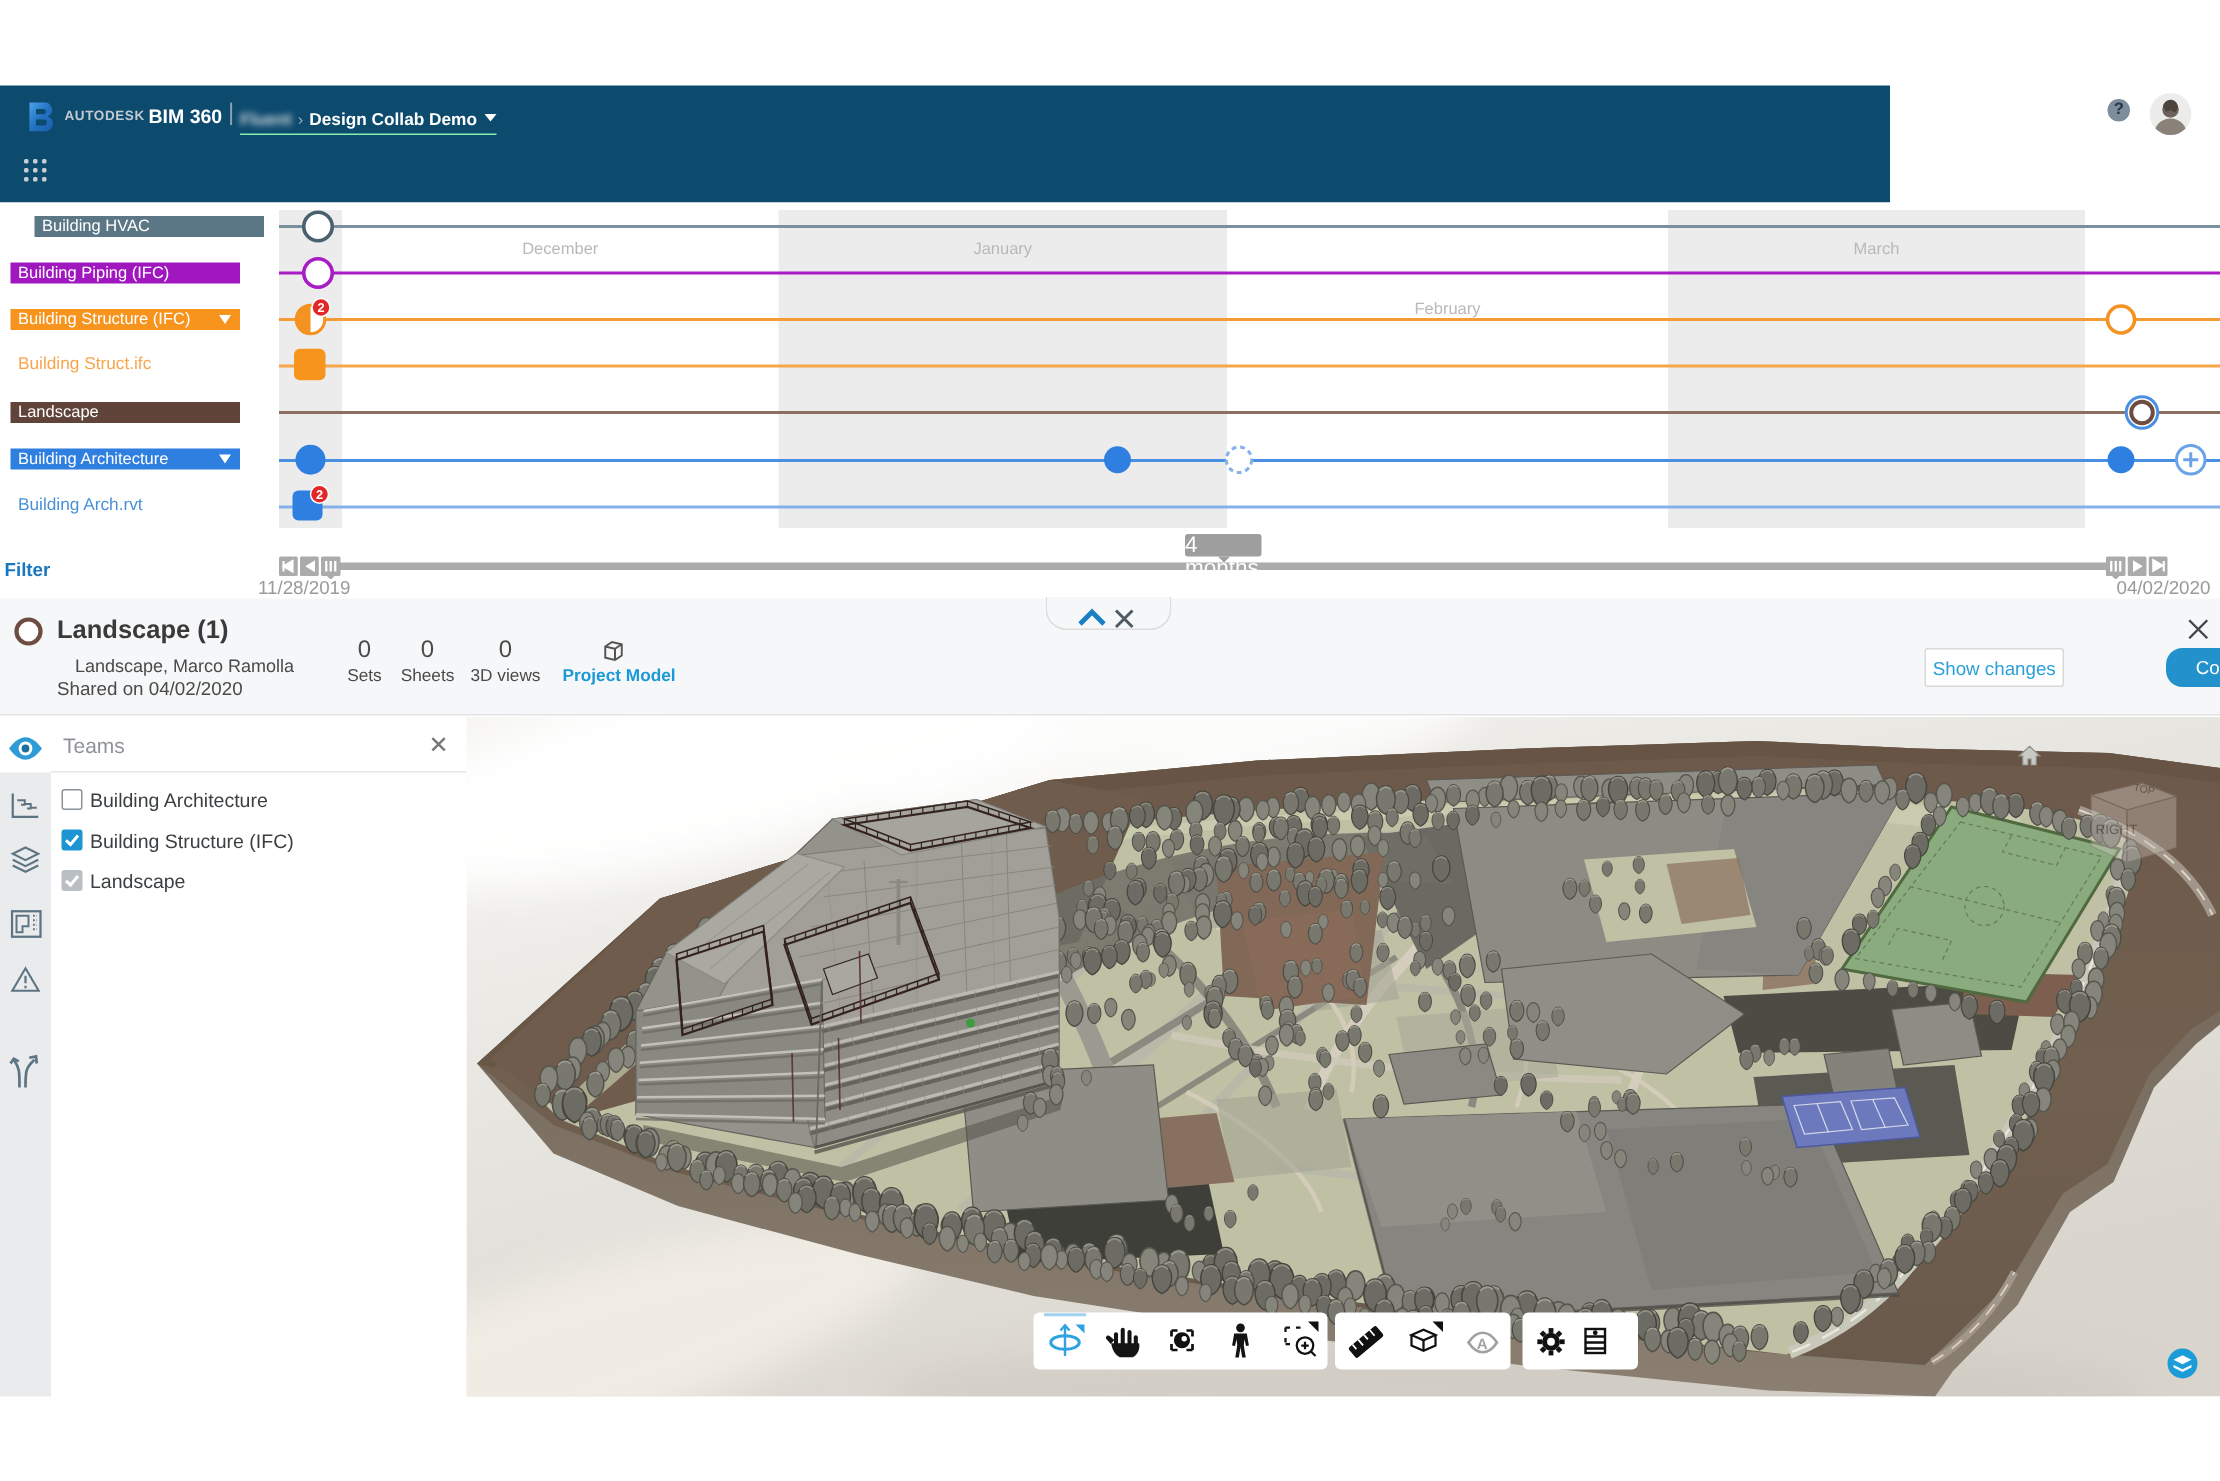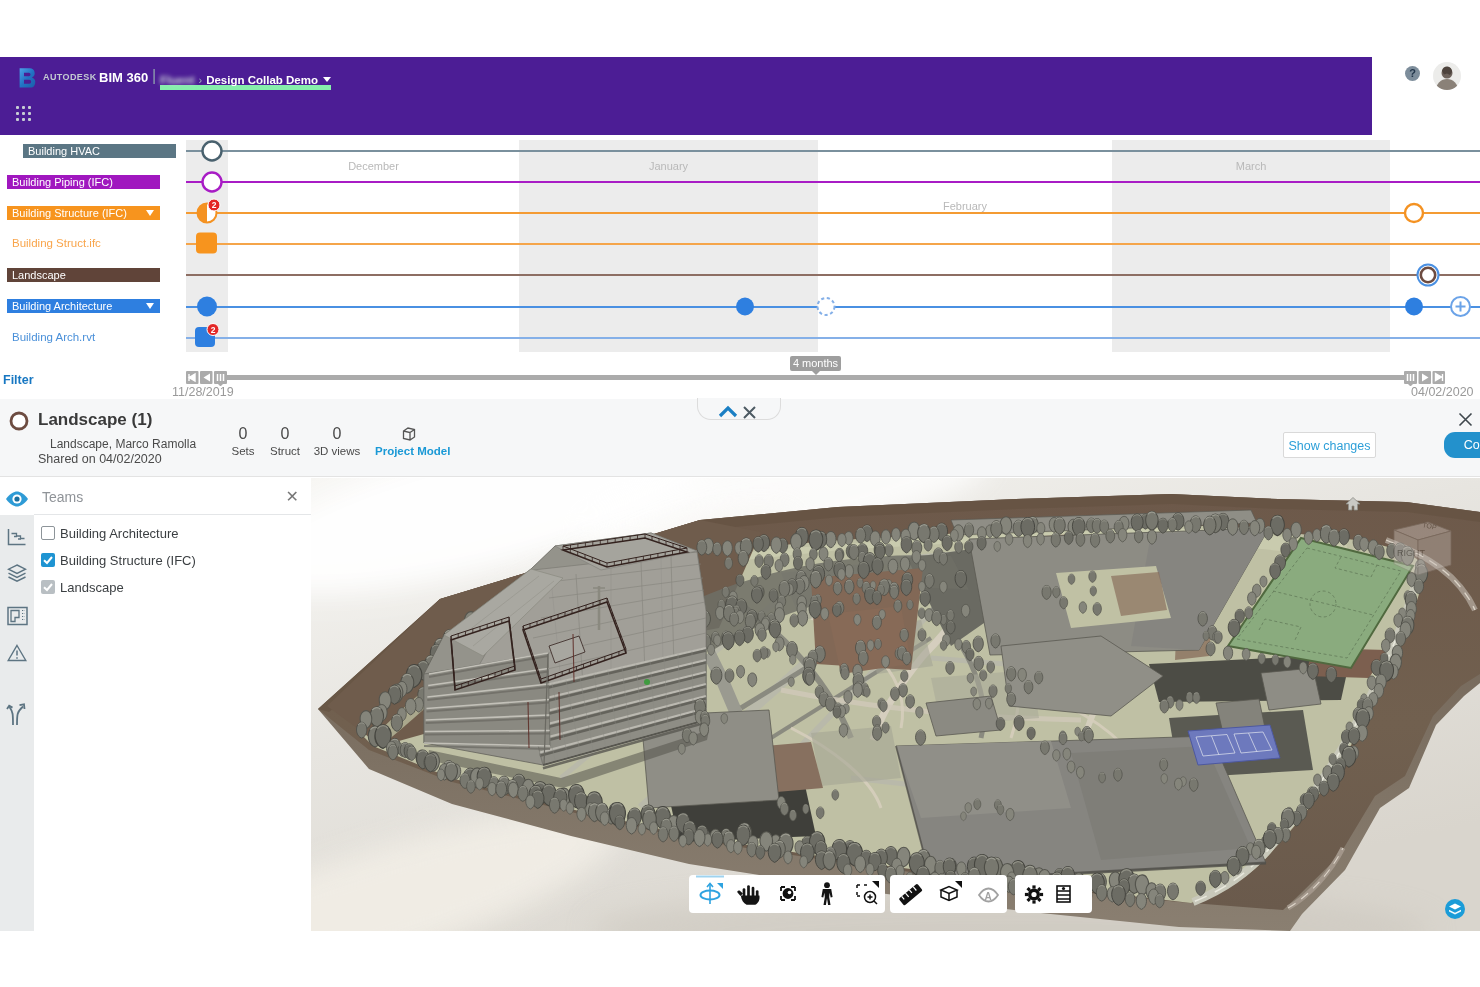--- a/index.html
+++ b/index.html
@@ -1,47 +1,47 @@
 <!DOCTYPE html>
 <html><head>
 <meta charset="utf-8">
 <style>
 * { margin:0; padding:0; box-sizing:border-box; }
 html,body { width:1480px; height:987px; background:#fff; font-family:"Liberation Sans", sans-serif; overflow:hidden; }
 #page { position:relative; width:1480px; height:987px; background:#fff; }
 .abs { position:absolute; }
 
 
-#hdr { position:absolute; left:0; top:57px; width:1372px; height:78px; background:#4c1d95; }
+#hdr { position:absolute; left:0; top:57px; width:1260px; height:78px; background:#0c4a6e; }
 #logo { position:absolute; left:17px; top:10px; width:21px; height:21px; }
 .hdr-autodesk { position:absolute; left:43px; top:15px; font-size:9px; letter-spacing:0.4px; color:#c3cad1; font-weight:700; }
 .hdr-bim { position:absolute; left:99px; top:13px; font-size:13px; color:#fff; font-weight:700; }
 .hdr-sep { position:absolute; left:152px; top:10px; font-size:16px; color:#8fa0ae; font-weight:300; }
-.crumb { position:absolute; left:160px; top:13px; height:20px; border-bottom:5px solid #86efac; padding-bottom:3px; }
+.crumb { position:absolute; left:160px; top:13px; height:20px; border-bottom:1px solid #86efac; padding-bottom:3px; }
 .crumb-fluent { color:#cfd6db; font-weight:700; font-size:11.5px; filter:blur(2.2px); }
 .crumb-gt { color:#9fb0bc; font-size:11px; padding:0 4px; }
 .crumb-demo { color:#fff; font-weight:700; font-size:11.5px; }
 .crumb-caret { display:inline-block; width:0; height:0; border-left:4px solid transparent; border-right:4px solid transparent; border-top:5px solid #fff; margin-left:5px; vertical-align:middle; }
 #help { position:absolute; left:1405px; top:9px; width:15px; height:15px; border-radius:50%; background:#7d8d9b; color:#22354a; font-size:11px; font-weight:700; text-align:center; line-height:15px; }
 #avatar { position:absolute; left:1433px; top:5px; width:28px; height:28px; border-radius:50%; background:#f2f2f2; overflow:hidden; }
 #grid9 { position:absolute; left:16px; top:49px; width:17px; height:17px; }
 #grid9 i { position:absolute; width:3.2px; height:3.2px; background:#c7ced4; border-radius:1px; }
 .hdr-title { position:absolute; left:40px; top:42px; font-size:25px; color:#f1f2f3; font-weight:400; letter-spacing:0.2px; }
 
 
 #tl { position:absolute; left:0; top:135px; width:1480px; height:264px; background:#fff; }
 .team-bar { position:absolute; left:7px; width:153px; height:14px; color:#fff; font-size:11px; line-height:14px; padding-left:5px; font-weight:400; }
 .team-sub { position:absolute; left:12px; width:150px; font-size:11.5px; }
 .tri-dn { position:absolute; right:6px; top:4px; width:0; height:0; border-left:4.5px solid transparent; border-right:4.5px solid transparent; border-top:6px solid #fff; }
 .band { position:absolute; top:5px; height:212px; background:#ececec; }
 .mon { position:absolute; top:25px; width:100%; text-align:center; font-size:11px; color:#b9b9b9; }
 .tline { position:absolute; left:186px; width:1294px; height:2px; }
 #scrubbar { position:absolute; left:226px; top:240px; width:1178px; height:5px; background:#ababab; }
 .date { position:absolute; top:250px; font-size:12.5px; color:#9a9a9a; }
-#badge4m { position:absolute; left:790px; top:221px; width:51px; height:15px; background:#9e9e9e; color:#fff; font-size:11px; text-align:center; line-height:15px; border-radius:2px; }
+#badge4m { position:absolute; left:790px; top:221px; width:51px; height:15px; background:#9e9e9e; color:#fff; font-size:15px; text-align:left; line-height:15px; border-radius:2px; }
 #badge4m:after { content:""; position:absolute; left:22px; top:15px; border-left:4px solid transparent; border-right:4px solid transparent; border-top:4px solid #9e9e9e; }
 
 
 #panel { position:absolute; left:0; top:399px; width:1480px; height:78px; background:#f6f7f8; border-bottom:1px solid #e3e3e3; }
 #notch { position:absolute; left:697px; top:-1px; width:84px; height:22px; background:#f6f7f8; border:1px solid #dcdcdc; border-top:none; border-radius:0 0 14px 14px; }
 .stat-num { position:absolute; top:26px; font-size:16px; color:#4a4a4a; text-align:center; width:40px; }
 .stat-lbl { position:absolute; top:46px; font-size:11.5px; color:#4a4a4a; text-align:center; width:60px; }
 .btn { position:absolute; top:33px; width:93px; height:26px; font-size:12.5px; text-align:center; line-height:26px; border-radius:2px; }
 
 
@@ -184,21 +184,21 @@
     </svg>
     <svg class="abs" style="left:8px; top:11px;" width="22" height="22" viewBox="0 0 22 22">
         <circle cx="11" cy="11" r="8" fill="#fff" stroke="#6d4c41" stroke-width="2.8"></circle>
       </svg>
     <div class="abs" style="left:38px; top:11px; font-size:17px; font-weight:700; color:#3a3a3a;">Landscape (1)</div>
     <div class="abs" style="left:50px; top:38px; font-size:12px; color:#4a4a4a;">Landscape, Marco Ramolla</div>
     <div class="abs" style="left:38px; top:53px; font-size:12.5px; color:#4a4a4a;">Shared on 04/02/2020</div>
     <div class="stat-num" style="left:223px;">0</div>
     <div class="stat-lbl" style="left:213px;">Sets</div>
     <div class="stat-num" style="left:265px;">0</div>
-    <div class="stat-lbl" style="left:255px;">Struct</div>
+    <div class="stat-lbl" style="left:255px;">Sheets</div>
     <div class="stat-num" style="left:317px;">0</div>
     <div class="stat-lbl" style="left:307px;">3D views</div>
     <svg class="abs" style="left:401px; top:27px;" width="16" height="16" viewBox="0 0 16 16">
       <path d="M2.5 5 L7 2 L13.5 3.5 L13.5 11 L9 14 L2.5 12.5 Z M2.5 5 L9 6.5 L9 14 M9 6.5 L13.5 3.5" fill="none" stroke="#555" stroke-width="1.3"></path>
     </svg>
     <div class="abs" style="left:375px; top:46px; font-size:11.5px; color:#1a99d6; font-weight:700;">Project Model</div>
     <div class="btn" style="left:1283px; background:#fff; border:1px solid #d9d9d9; color:#2d9fd8;">Show changes</div>
     <div class="btn" style="left:1444px; background:#2391cc; color:#ffffff;border-radius:11px;">Consume</div>
     <svg class="abs" style="left:1458px; top:13px;" width="15" height="15" viewBox="0 0 15 15">
         <path d="M1.5 1.5 L13.5 13.5 M13.5 1.5 L1.5 13.5" stroke="#3f474d" stroke-width="1.6"></path>

